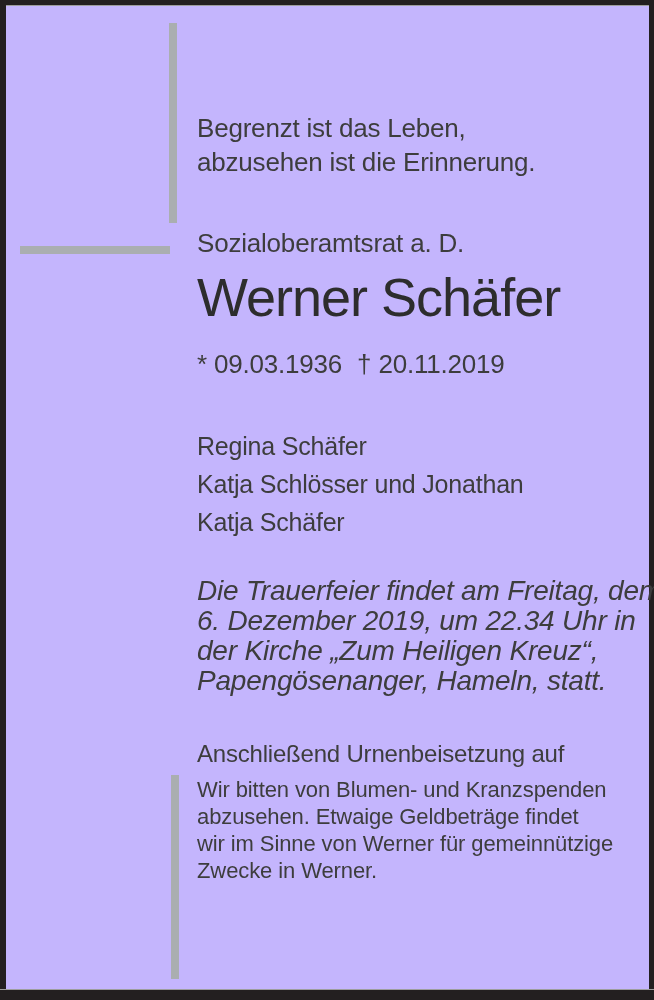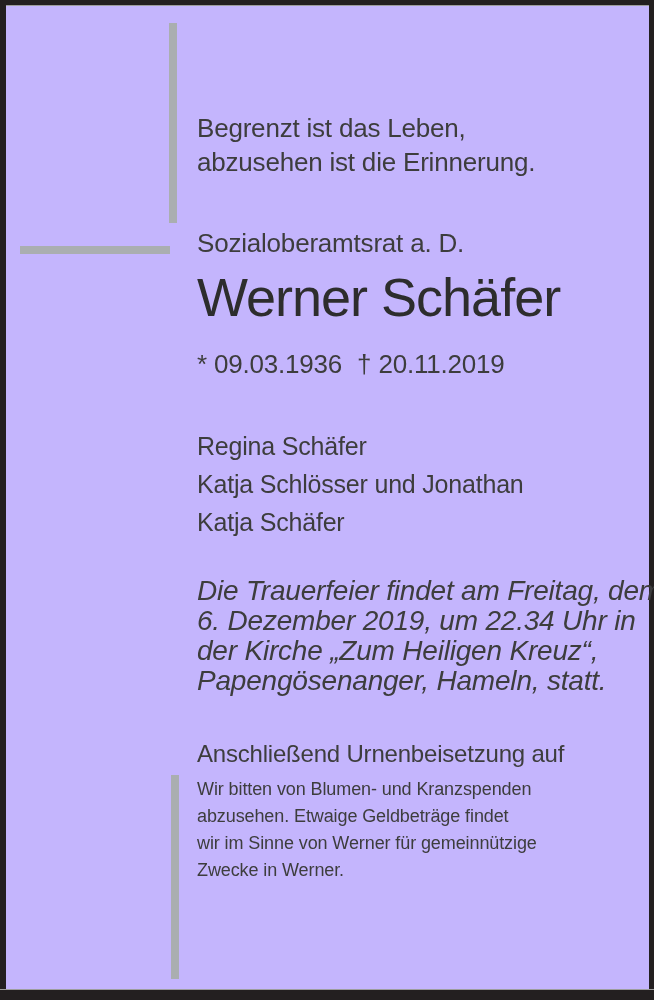--- a/index.html
+++ b/index.html
@@ -76,21 +76,21 @@
   }
   .burial {
     top:707px;
     font-size:24px;
     line-height:30px;
     letter-spacing:-0.2px;
     margin-top:32px;
   }
   .donations {
     top:776px;
-    font-size:18px;
+    font-size:22px;
     line-height:27px;
     letter-spacing:-0.1px;
   }
 </style>
 </head>
 <body>
 
 <div id="obituary">
 
   <div class="frame-top"></div>

